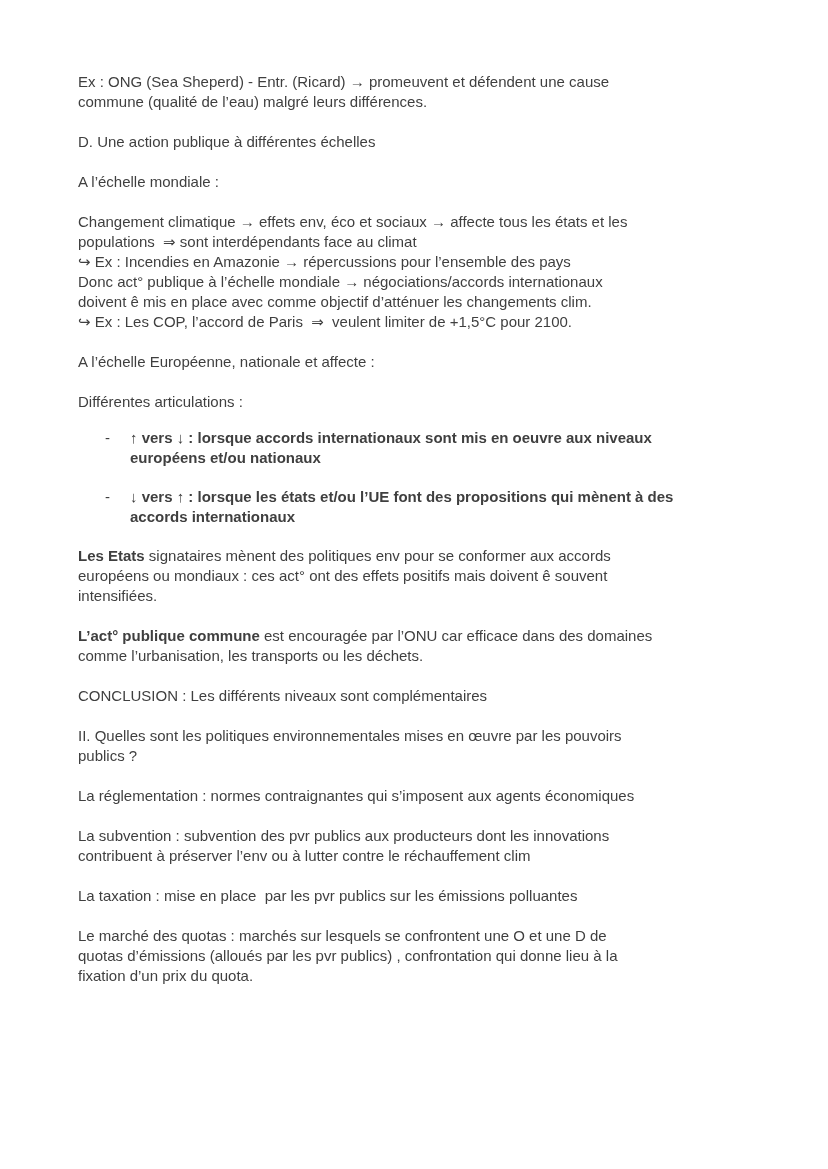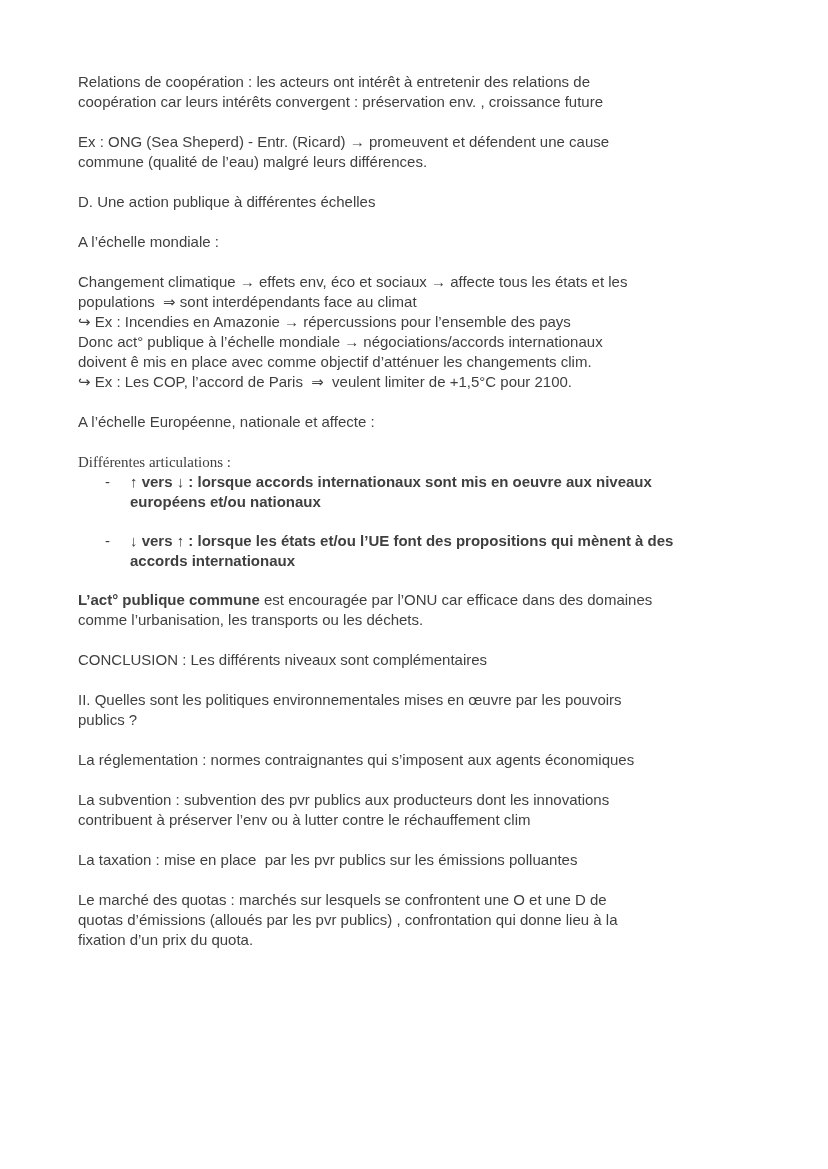--- a/index.html
+++ b/index.html
@@ -13,21 +13,21 @@
     font-family: "Liberation Sans", "DejaVu Sans", sans-serif;
     font-size: 15px;
     line-height: 20px;
     color: #3f3f3f;
     overflow: hidden;
   }
   .para {
     margin: 0 0 20px 0;
     white-space: pre-wrap;
   }
-  .para.no-gap { margin-bottom: 0; font-family: Liberation Serif, serif; }
+  .para.no-gap { margin-bottom: 16px; }
   .bold-lead { font-weight: 700; }
   .li {
     display: flex;
     margin: 0 0 19px 0;
     padding-left: 27px;
   }
   .li .marker {
     flex: none;
     width: 25px;
   }
@@ -35,22 +35,20 @@
     flex: 1;
     white-space: pre-wrap;
     font-weight: bold;
   }
 </style>
 </head>
 <body>
 
 <div class="page">
 
-  <p class="para">Relations de coopération : les acteurs ont intérêt à entretenir des relations de
-coopération car leurs intérêts convergent : préservation env. , croissance future</p>
 
   <p class="para">Ex : ONG (Sea Sheperd) - Entr. (Ricard) → promeuvent et défendent une cause
 commune (qualité de l’eau) malgré leurs différences.</p>
 
   <p class="para">D. Une action publique à différentes échelles</p>
 
   <p class="para">A l’échelle mondiale :</p>
 
   <p class="para">Changement climatique → effets env, éco et sociaux → affecte tous les états et les
 populations  ⇒ sont interdépendants face au climat
@@ -68,20 +66,23 @@
     <span class="li-text">↑ vers ↓ : lorsque accords internationaux sont mis en oeuvre aux niveaux
 européens et/ou nationaux</span>
   </div>
 
   <div class="li">
     <span class="marker">-</span>
     <span class="li-text">↓ vers ↑ : lorsque les états et/ou l’UE font des propositions qui mènent à des
 accords internationaux</span>
   </div>
 
+  <p class="para"><span class="bold-lead">Les Etats</span><span> signataires mènent des politiques env pour se conformer aux accords
+européens ou mondiaux : ces act° ont des effets positifs mais doivent ê souvent
+intensifiées.</span></p>
 
   <p class="para"><span class="bold-lead">L’act° publique commune</span><span> est encouragée par l’ONU car efficace dans des domaines
 comme l’urbanisation, les transports ou les déchets.</span></p>
 
   <p class="para">CONCLUSION : Les différents niveaux sont complémentaires</p>
 
   <p class="para">II. Quelles sont les politiques environnementales mises en œuvre par les pouvoirs
 publics ?</p>
 
   <p class="para">La réglementation : normes contraignantes qui s’imposent aux agents économiques</p>

